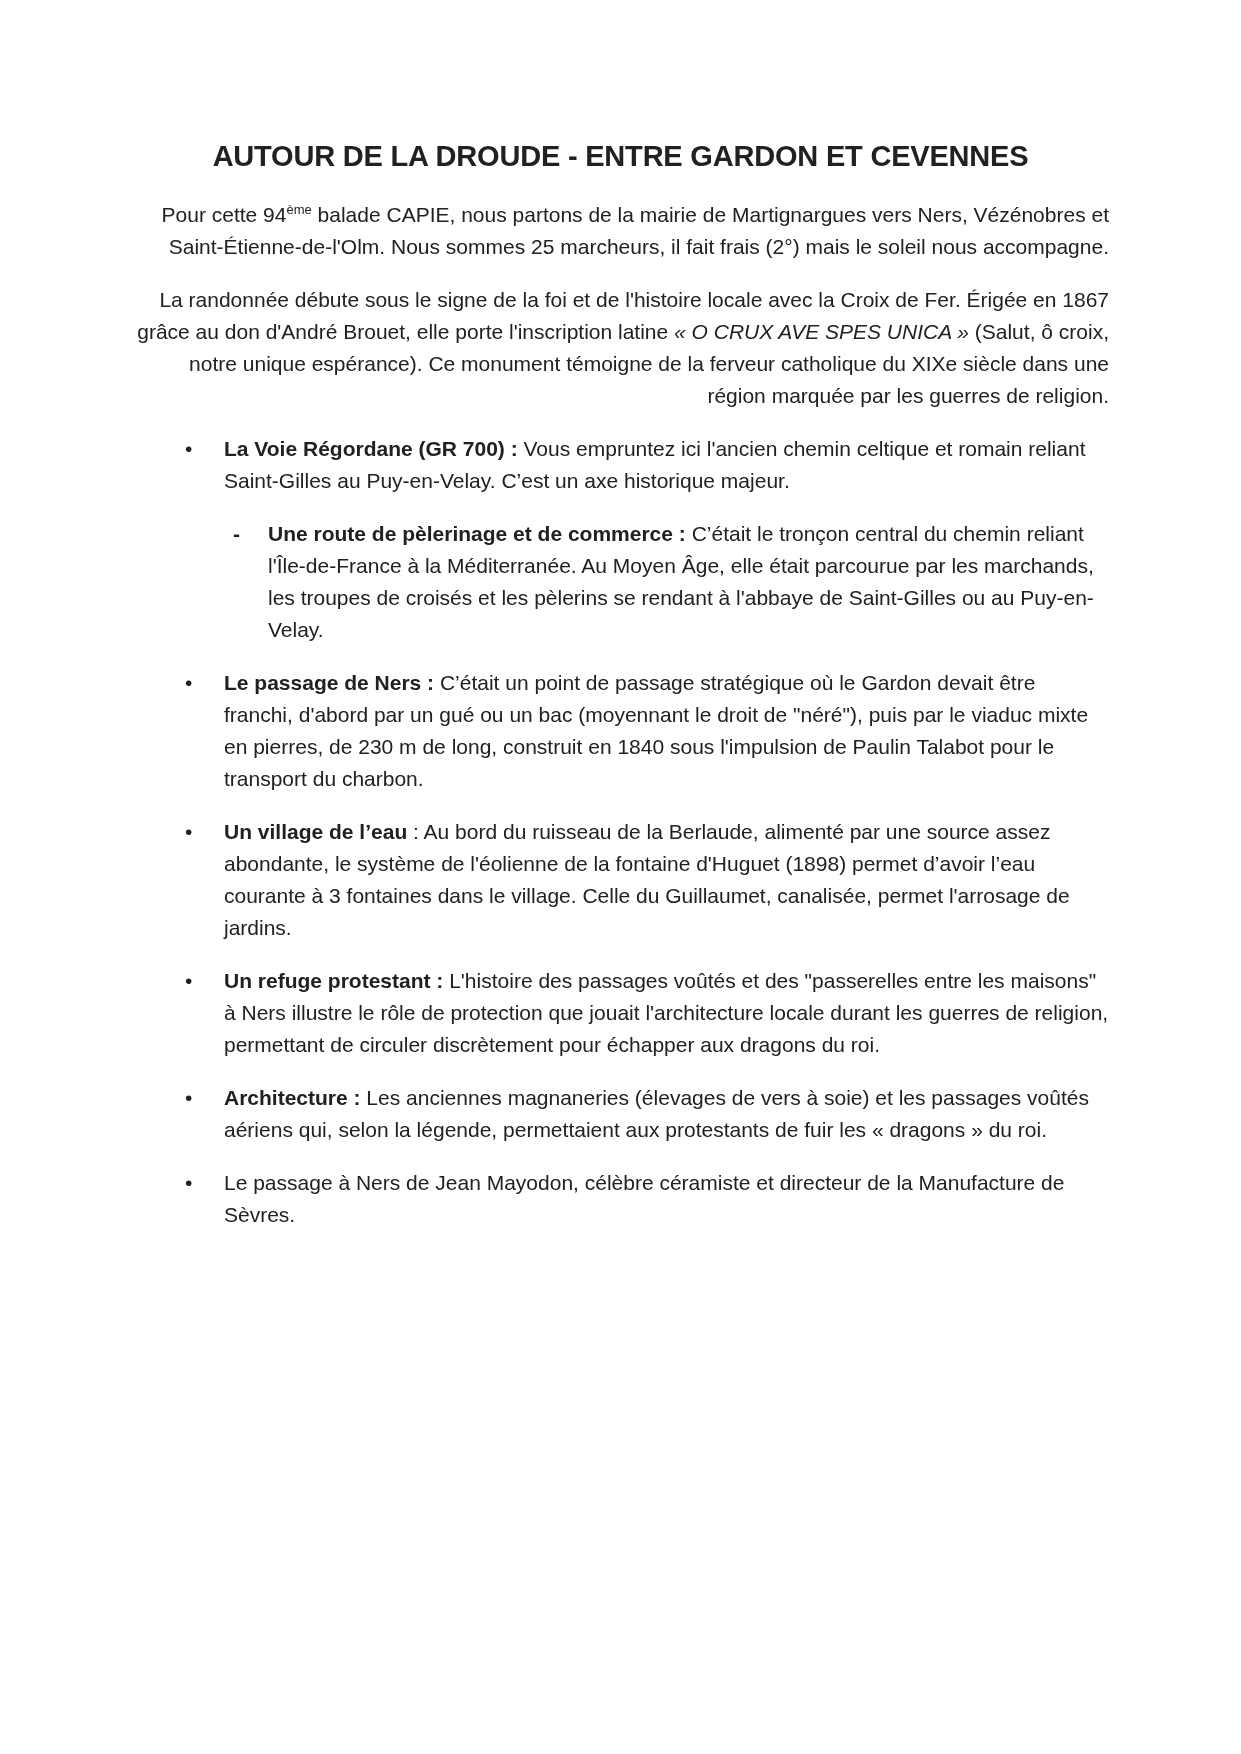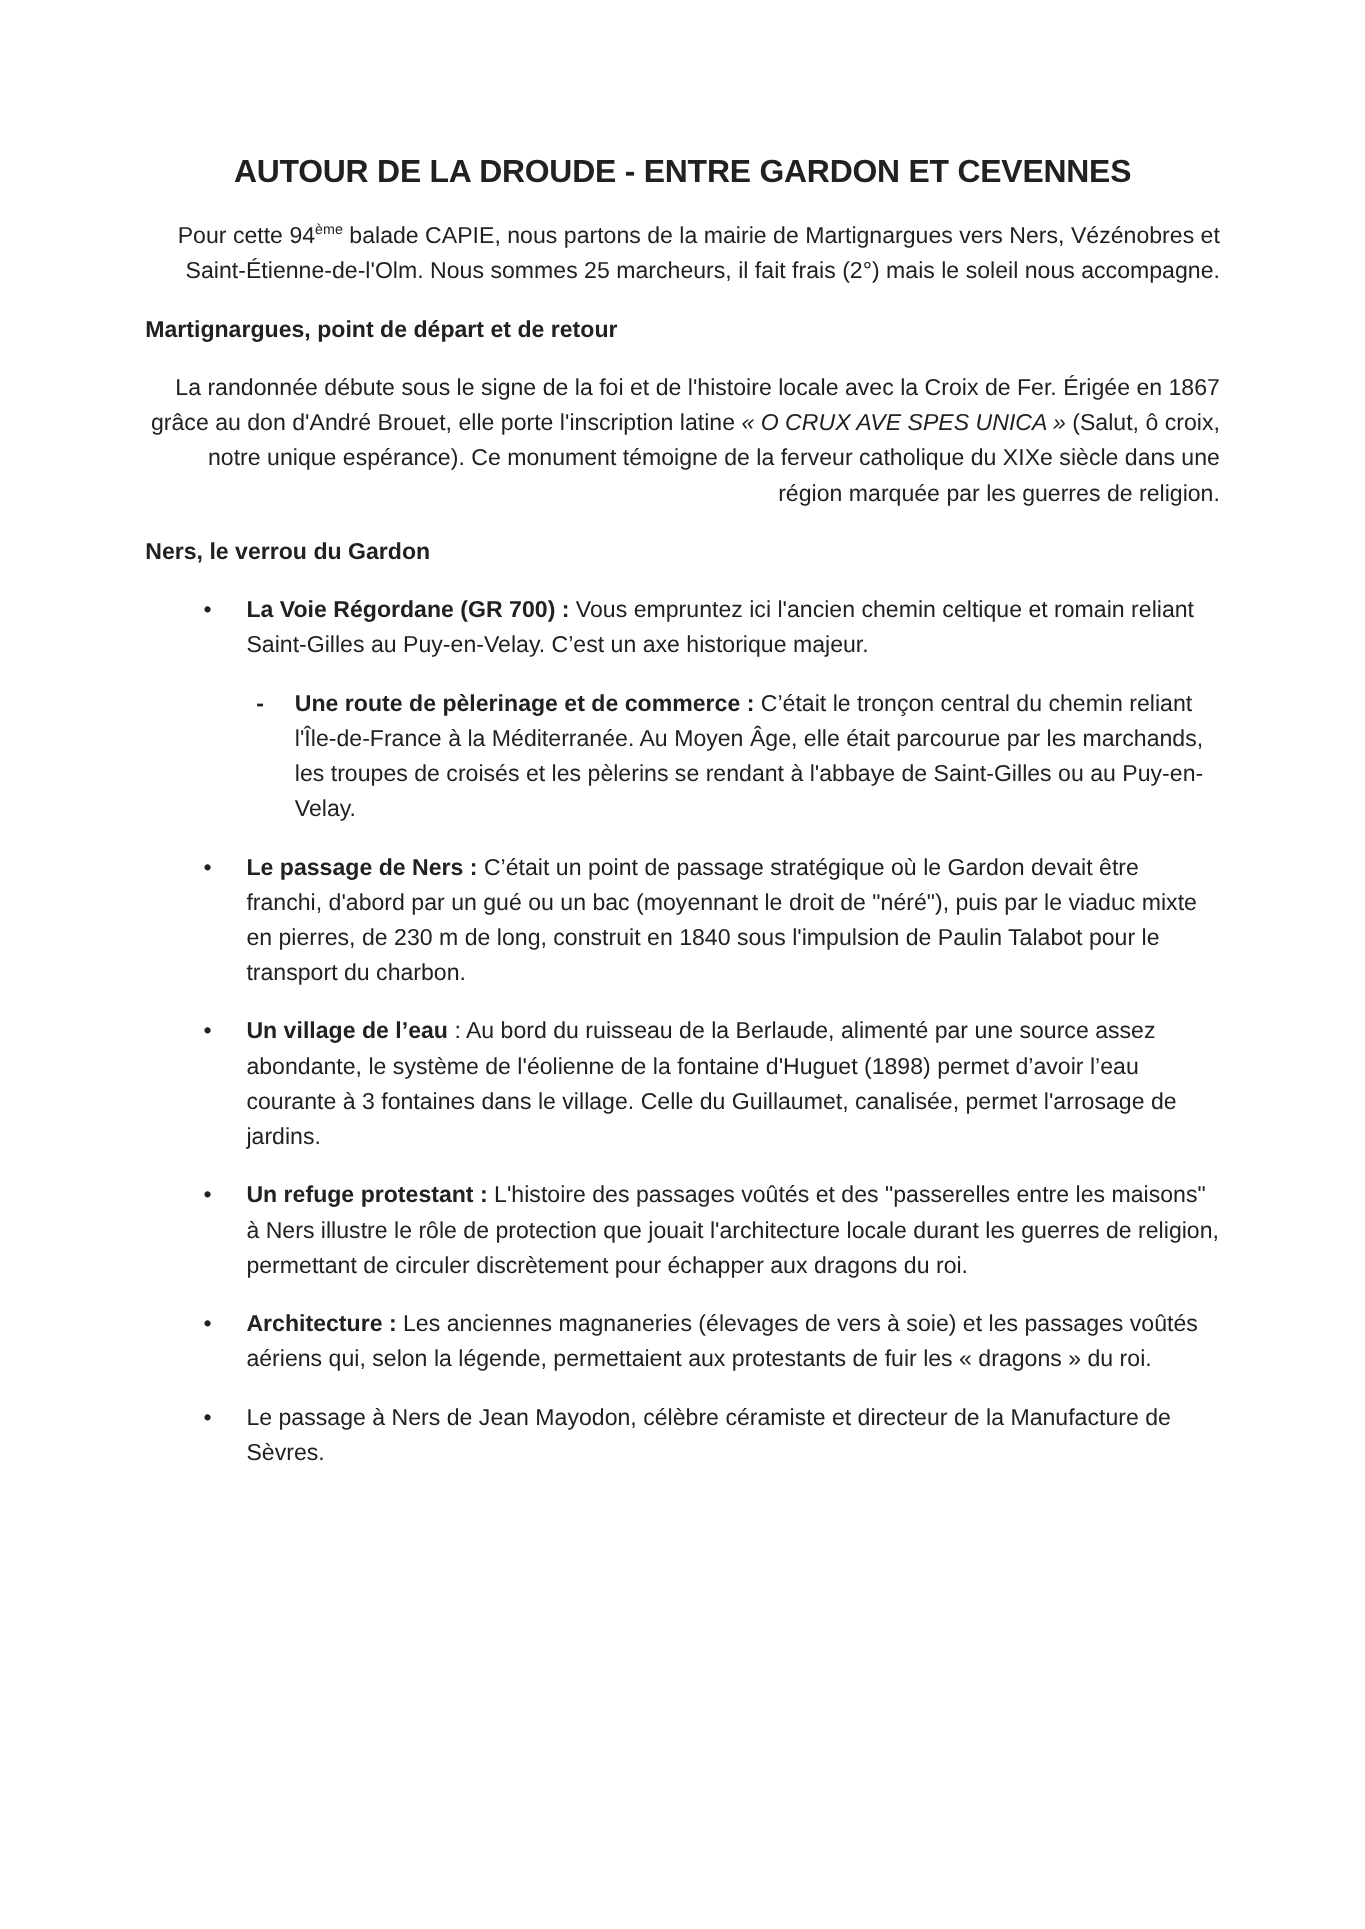--- a/index.html
+++ b/index.html
@@ -72,26 +72,24 @@
 </style>
 </head>
 <body>
 
 <div class="page">
 
   <h1 class="doc-title">AUTOUR DE LA DROUDE - ENTRE GARDON ET CEVENNES</h1>
 
   <p class="para"><span>Pour cette 94</span><sup>ème</sup><span> balade CAPIE, nous partons de la mairie de Martignargues vers Ners, Vézénobres et Saint-Étienne-de-l'Olm. Nous sommes 25 marcheurs, il fait frais (2°) mais le soleil nous accompagne.</span></p>
 
-  <h2 class="heading">Martignargues, point de départ et de retour</h2>
 
   <p class="para"><span>La randonnée débute sous le signe de la foi et de l'histoire locale avec la Croix de Fer. Érigée en 1867 grâce au don d'André Brouet, elle porte l'inscription latine </span><em>« O CRUX AVE SPES UNICA »</em><span> (Salut, ô croix, notre unique espérance). Ce monument témoigne de la ferveur catholique du XIXe siècle dans une région marquée par les guerres de religion.</span></p>
 
 
-  <h2 class="heading">Ners, le verrou du Gardon</h2>
 
 
   <ul class="doc-list">
 
     <li class="l1">
       <span class="marker">•</span><b>La Voie Régordane (GR 700) :</b><span> Vous empruntez ici l'ancien chemin celtique et romain reliant Saint-Gilles au Puy-en-Velay. C’est un axe historique majeur.</span>
     </li>
 
     <li class="l2">
       <span class="marker">-</span><b>Une route de pèlerinage et de commerce :</b><span> C’était le tronçon central du chemin reliant l'Île-de-France à la Méditerranée. Au Moyen Âge, elle était parcourue par les marchands, les troupes de croisés et les pèlerins se rendant à l'abbaye de Saint-Gilles ou au Puy-en-Velay.</span>

